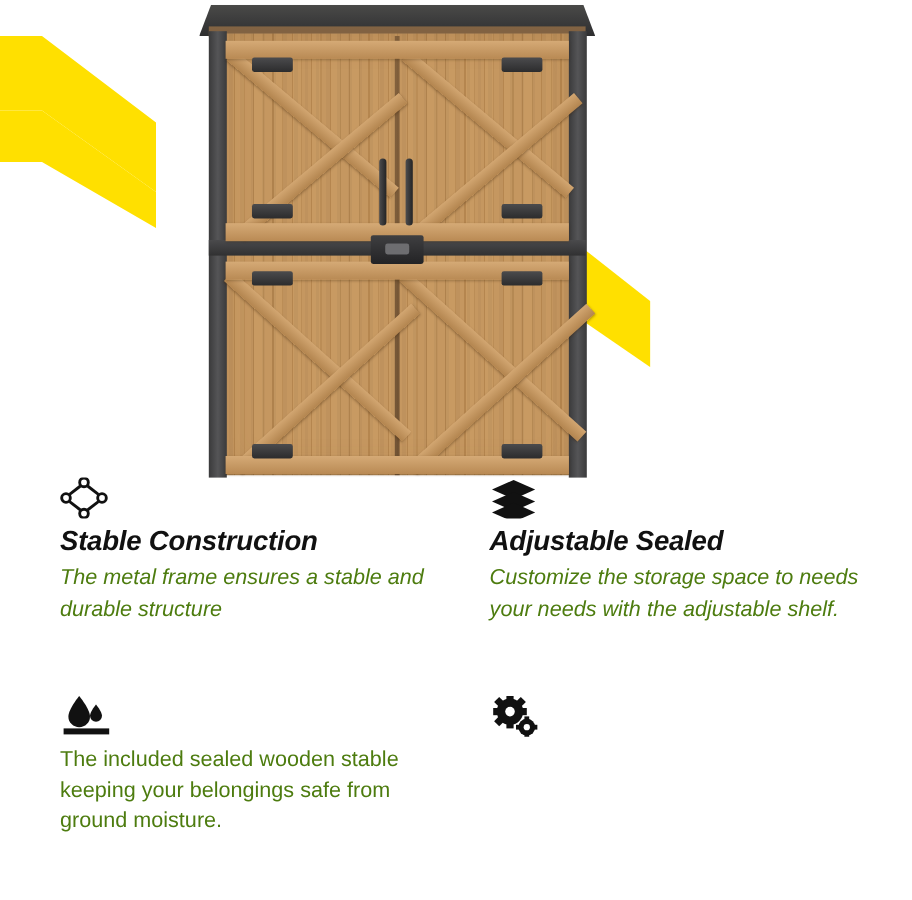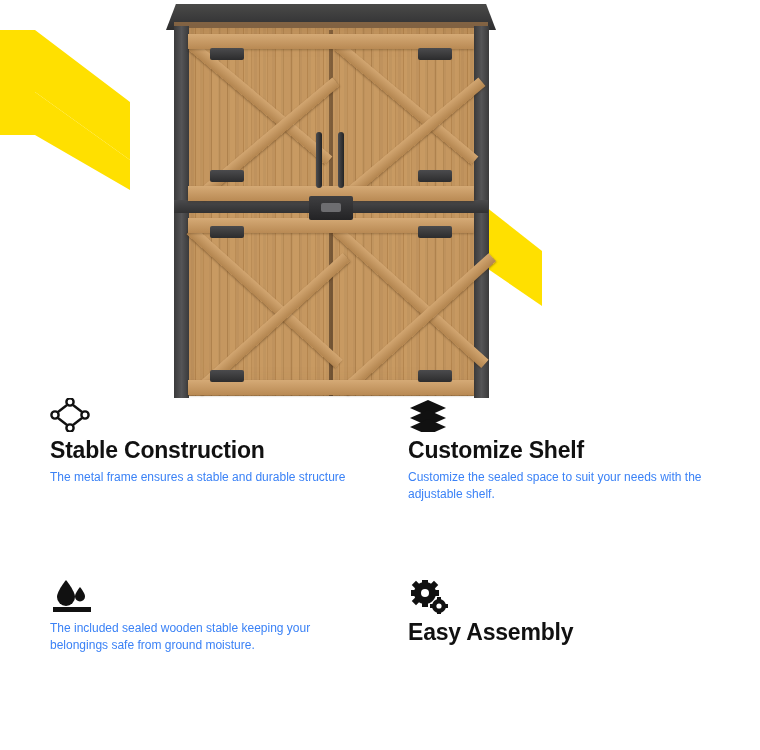--- a/index.html
+++ b/index.html
@@ -172,40 +172,40 @@
     left: 0;
     top: 392px;
     width: 760px;
   }
   .feat {
     position: absolute;
     width: 330px;
   }
   .feat.c1 { left: 50px; }
   .feat.c2 { left: 408px; }
-  .feat.r1 { top: 0px; }
+  .feat.r1 { top: 0px; font-style: italic; }
   .feat.r2 { top: 182px; }
 
   .feat-icon {
     height: 40px;
     display: flex;
     align-items: flex-end;
     margin-bottom: 6px;
   }
   .feat-title {
     font-size: 23px;
     font-weight: bold;
     color: #111111;
     letter-spacing: -0.2px;
     margin: 0 0 6px 0;
     line-height: 1.1;
   }
   .feat-desc {
-    font-size: 12px;
-    color: #3b82f6;
+    font-size: 18px;
+    color: #4d7c0f;
     line-height: 1.42;
     margin: 0;
     max-width: 310px;
   }
 </style>
 </head>
 <body>
 
 <div class="hero">
 
@@ -281,22 +281,22 @@
   </div>
 
   <div class="feat c2 r1">
     <div class="feat-icon">
       <svg width="40" height="34" viewBox="0 0 40 34">
         <polygon points="20,2 38,10 20,18 2,10" fill="#111"></polygon>
         <polygon points="20,12 38,20 20,28 2,20" fill="#111"></polygon>
         <polygon points="20,21 38,29 20,37 2,29" fill="#111"></polygon>
       </svg>
     </div>
-    <h3 class="feat-title">Customize Shelf</h3>
-    <p class="feat-desc">Customize the sealed space to suit your needs with the adjustable shelf.</p>
+    <h3 class="feat-title">Adjustable Sealed</h3>
+    <p class="feat-desc">Customize the storage space to needs your needs with the adjustable shelf.</p>
   </div>
 
   <div class="feat c1 r2">
     <div class="feat-icon">
       <svg width="44" height="36" viewBox="0 0 44 36">
         <path d="M16 2 C16 2 7 13 7 19 a9 9 0 0 0 18 0 C25 13 16 2 16 2 Z" fill="#111"></path>
         <path d="M30 9 C30 9 25 15 25 18.5 a5 5 0 0 0 10 0 C35 15 30 9 30 9 Z" fill="#111"></path>
         <rect x="3" y="29" width="38" height="5" fill="#111"></rect>
       </svg>
     </div>
@@ -318,16 +318,15 @@
           <circle cx="31" cy="26" r="7"></circle>
           <rect x="29" y="17" width="4" height="4"></rect>
           <rect x="29" y="31" width="4" height="4"></rect>
           <rect x="22" y="24" width="4" height="4"></rect>
           <rect x="36" y="24" width="4" height="4"></rect>
         </g>
         <circle cx="17" cy="13" r="4" fill="#ffffff"></circle>
         <circle cx="31" cy="26" r="2.6" fill="#ffffff"></circle>
       </svg>
     </div>
-    <h3 class="feat-title">Easy Assembly</h3>
   </div>
 
 </div>
 
 </body></html>

